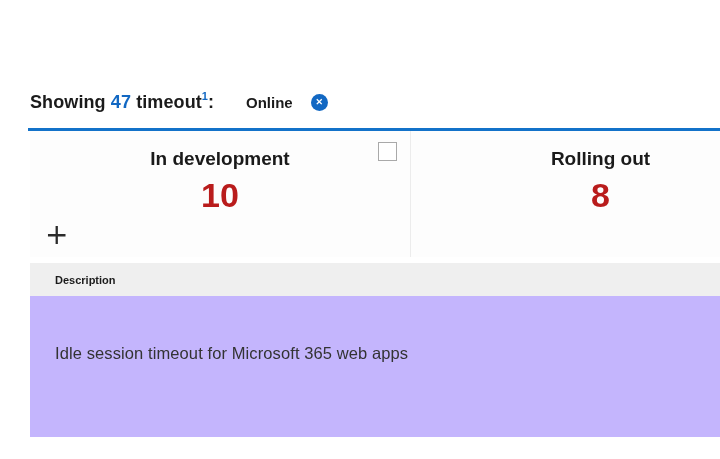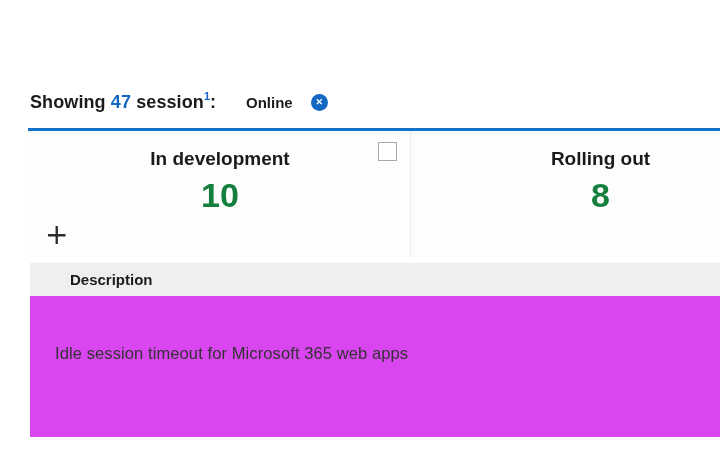--- a/index.html
+++ b/index.html
@@ -40,21 +40,21 @@
     background: #fdfdfd; overflow: hidden; display: flex;
   }
   .summary-card { position: relative; width: 380px; height: 126px; flex: 0 0 380px; }
   .summary-card + .summary-card { border-left: 1px solid #ececec; }
   .card-title {
     margin-top: 17px; text-align: center;
     font-size: 19px; font-weight: 700; color: #1a1a1a;
   }
   .card-count {
     margin-top: 6px; text-align: center;
-    font-size: 34px; font-weight: 600; color: #15803d;
+    font-size: 34px; font-weight: 600; color: #b91c1c;
   }
   .card-checkbox {
     position: absolute; top: 11px; right: 32px;
     width: 19px; height: 19px;
     border: 1.5px solid #a9a9a9; background: #ffffff; cursor: pointer;
   }
   .summary-card:first-child .card-checkbox { right: auto; left: 348px; }
 
   
   .expand-plus {
@@ -62,38 +62,38 @@
     font-size: 28px; font-weight: 400; color: #2b2b2b; line-height: 1;
     cursor: pointer; font-family: "DejaVu Sans", sans-serif;
   }
 
   
   .table-header {
     position: absolute; left: 30px; top: 263px; width: 690px; height: 33px;
     background: #efefef; display: flex; align-items: center;
   }
   .table-header .col-label {
-    padding-left: 40px; font-size: 15px; font-weight: 700; color: #1b1b1b;
+    padding-left: 25px; font-size: 11px; font-weight: 700; color: #1b1b1b;
   }
 
   
   .table-row {
     position: absolute; left: 30px; top: 296px; width: 690px; height: 141px;
-    background: #d946ef; cursor: pointer; text-decoration: underline;
+    background: #c4b5fd; cursor: pointer; text-decoration: underline;
   }
   .row-text {
     position: absolute; left: 25px; top: 48px;
     font-size: 16.5px; font-weight: 400; color: #333333; letter-spacing: 0.1px;
   }
 </style>
 </head>
 <body>
 
 <div class="summary-line">
-  <span>Showing</span><span> </span><span class="accent">47</span><span> </span><span>session</span><sup>1</sup><span>:</span>
+  <span>Showing</span><span> </span><span class="accent">47</span><span> </span><span>timeout</span><sup>1</sup><span>:</span>
 </div>
 
 <div class="filter-chip">
   <span class="chip-label">Online</span>
   <span class="chip-close">✕</span>
 </div>
 
 <div class="blue-divider"></div>
 
 <div class="cards-strip">

